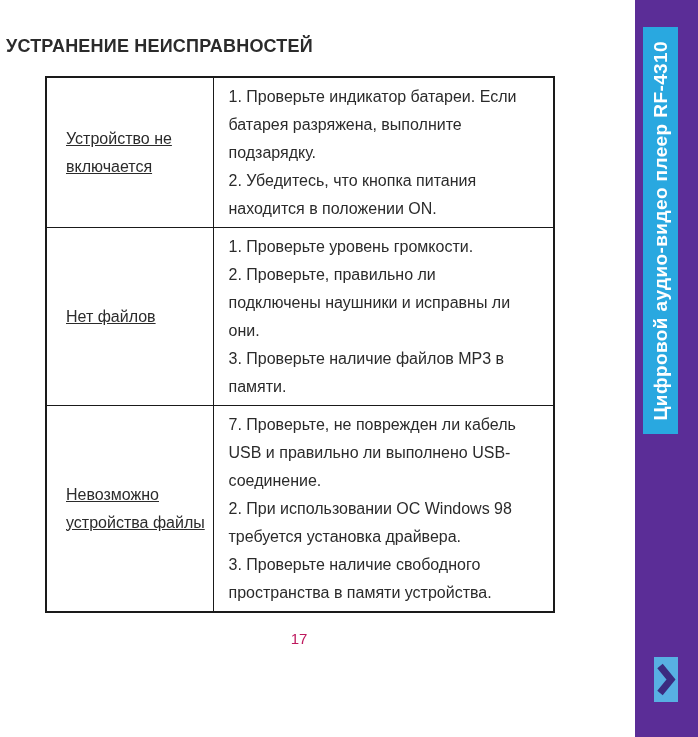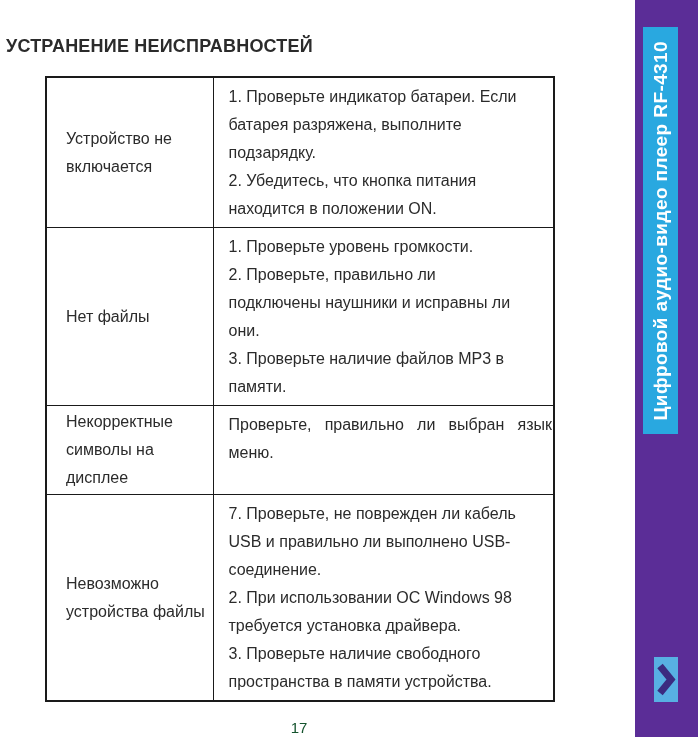--- a/index.html
+++ b/index.html
@@ -33,36 +33,36 @@
     border: 1.5px solid #1a1a1a;
     font-size: 16px;
     line-height: 28px;
     color: #2b2b2b;
     white-space: pre-line;
     overflow: hidden;
   }
   col.c-problem { width: 167px; }
   col.c-solution { width: 341px; }
 
-  td.problem  { vertical-align: middle; padding: 2px 4px 2px 19px; }
+  td.problem  { vertical-align: middle; padding: 2px 4px 2px 19px; text-decoration: underline; }
   td.solution { vertical-align: top;    padding: 5px 1px 4px 15px; }
   td.justify  { text-align: justify; white-space: normal; }
 
   tr.row-0 { height: 142px; }
   tr.row-1 { height: 166px; }
   tr.row-2 { height: 83px;  }
   tr.row-3 { height: 205px; }
 
   .page-number {
     width: 508px;
     margin-left: 45px;
     margin-top: 17px;
     text-align: center;
     font-size: 15px;
-    color: #14532d;
+    color: #be185d;
   }
 
   .sidebar {
     position: absolute;
     right: 0; top: 0;
     width: 63px; height: 737px;
     background: #5b2d97;
   }
   .label-strip {
     position: absolute;
@@ -110,33 +110,27 @@
       <tr class="row-0">
         <td class="problem">Устройство не
 включается</td>
         <td class="solution">1. Проверьте индикатор батареи. Если
 батарея разряжена, выполните
 подзарядку.
 2. Убедитесь, что кнопка питания
 находится в положении ON.</td>
       </tr>
       <tr class="row-1">
-        <td class="problem">Нет файлы</td>
+        <td class="problem">Нет файлов</td>
         <td class="solution">1. Проверьте уровень громкости.
 2. Проверьте, правильно ли
 подключены наушники и исправны ли
 они.
 3. Проверьте наличие файлов MP3 в
 памяти.</td>
-      </tr>
-      <tr class="row-2">
-        <td class="problem" style="vertical-align: top;">Некорректные
-символы на
-дисплее</td>
-        <td class="solution justify">Проверьте, правильно ли выбран язык меню.</td>
       </tr>
       <tr class="row-3">
         <td class="problem">Невозможно
 устройства файлы</td>
         <td class="solution">7. Проверьте, не поврежден ли кабель
 USB и правильно ли выполнено USB-
 соединение.
 2. При использовании ОС Windows 98
 требуется установка драйвера.
 3. Проверьте наличие свободного

